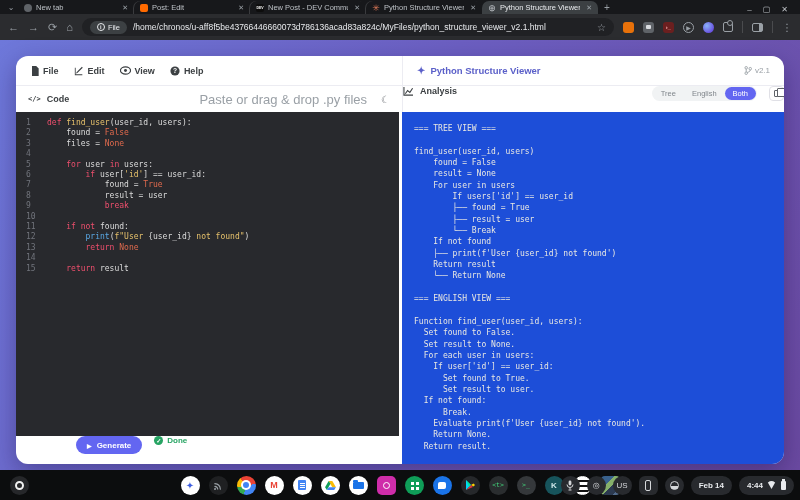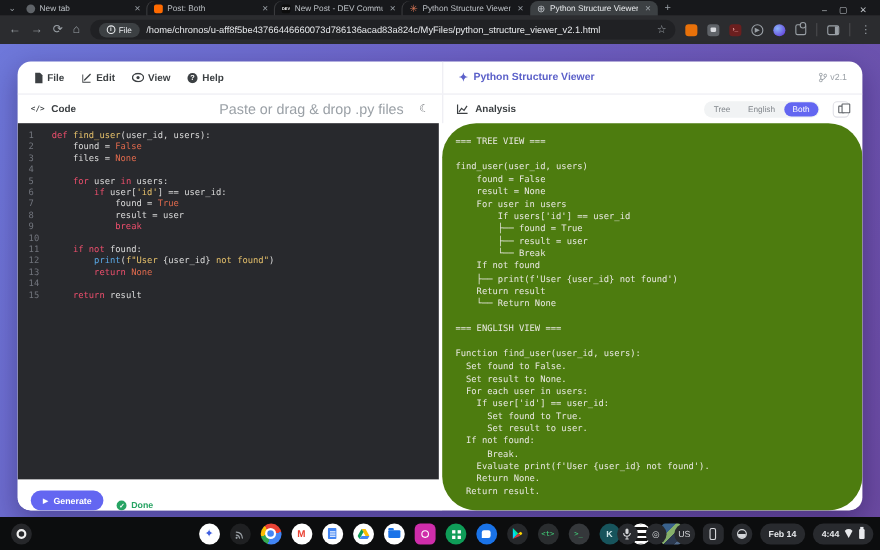--- a/index.html
+++ b/index.html
@@ -65,50 +65,50 @@
   .app-title { display:flex; align-items:center; gap:5px; color:#5b60c9; font-weight:700; font-size:9.5px; }
   .sparkle { font-size:10px; }
   .version { margin-left:auto; display:flex; align-items:center; gap:3px; color:#9aa0a6; font-size:8px; }
 
   .hrow2 { height:26px; display:flex; flex:0 0 auto; }
   .hrow2-left { width:386px; display:flex; align-items:center; gap:6px; padding:0 12px; }
   .panel-label { font-size:9px; font-weight:700; color:#3c4043; }
   .code-glyph { font-size:7px; font-weight:700; color:#3c4043; font-family:"DejaVu Sans Mono", monospace; }
   .paste-hint { margin-left:auto; font-size:13px; color:#9aa0a6; }
   .moon { font-size:10px; color:#5f6368; margin-left:8px; }
-  .hrow2-right { flex:1; display:flex; align-items:center; gap:6px; padding:0 12px; border-left:1px solid #ececf2; }
+  .hrow2-right { flex:1; display:flex; align-items:flex-start; gap:6px; padding:0 0; border-left:1px solid #ececf2; }
   .seg { margin-left:auto; display:flex; background:#f1f3f4; border-radius:9px; padding:1px; }
   .seg-btn { font-size:7.5px; color:#80868b; padding:2px 8px; border-radius:8px; }
   .seg-btn.active { background:#6366f1; color:#fff; }
   .copy-btn { width:15px; height:15px; border:1px solid #e0e0e6; border-radius:4px; display:flex;
               align-items:center; justify-content:center; margin-left:6px; }
   .copy-glyph { position:relative; width:6px; height:7px; border:1px solid #5f6368; border-radius:1px; }
   .copy-glyph::before { content:""; position:absolute; left:2px; top:-3px; width:6px; height:7px;
                         border:1px solid #5f6368; border-radius:1px; background:#fff; }
 
   .content { flex:1; display:flex; min-height:0; }
   .left-col { width:383px; display:flex; flex-direction:column; min-height:0; }
   .code-area { flex:1; background:#28292d; padding:6px 0 0 10px; font-family:"DejaVu Sans Mono", monospace;
                font-size:8px; line-height:10.4px; overflow:hidden; }
   .code-line { display:flex; white-space:pre; }
   .ln { width:11px; color:#71747c; flex:0 0 auto; margin-right:10px; }
   .tok-k { color:#ee4f6d; } .tok-c { color:#e06a4d; } .tok-f { color:#e6c16b; }
   .tok-s { color:#e6c16b;text-align:center; } .tok-b { color:#5aa9e6; } .tok-p { color:#dcdcdc; }
 
-  .left-footer { height:28px; background:#fff; display:flex; align-items:flex-end; gap:12px; padding:0 12px; flex:0 0 auto; }
+  .left-footer { height:28px; background:#fff; display:flex; align-items:flex-start; gap:12px; padding:0 12px; flex:0 0 auto;margin-left:48px; }
   .generate-btn { background:#6366f1; color:#fff; border-radius:11px; height:18px; display:flex; align-items:center;
                   gap:5px; padding:0 11px; font-size:8px; font-weight:700; border:none; }
   .gen-play { font-size:6px; }
   .done-badge { display:flex; align-items:center; gap:4px; color:#27a463; font-size:8px; font-weight:600; }
   .done-check { width:9px; height:9px; border-radius:50%; background:#27a463; color:#fff; font-size:6px;
                 display:flex; align-items:center; justify-content:center; }
 
   .divider { width:3px; background:#fff; flex:0 0 auto; }
-  .right-col { flex:1; background:#4d7c0f; padding:11px 8px 12px 12px; font-family:"DejaVu Sans Mono", monospace;
-               font-size:8px; line-height:11.35px; color:#e9e8e2; overflow:hidden;border-radius:31px; }
+  .right-col { flex:1; background:#1d4ed8; padding:11px 8px 12px 12px; font-family:"DejaVu Sans Mono", monospace;
+               font-size:8px; line-height:11.35px; color:#e9e8e2; overflow:hidden; }
   .an-line { white-space:pre; }
 
   
   .shelf { position:absolute; bottom:0; left:0; width:800px; height:30px; background:#0c0d0e;
            display:flex; align-items:center; }
   .launcher { position:absolute; left:10px; width:19px; height:19px; border-radius:50%; background:#26272a;
               display:flex; align-items:center; justify-content:center; }
   .launcher-dot { width:9px; height:9px; border-radius:50%; border:2px solid #f1f1f1; }
   .shelf-apps { margin:0 auto; display:flex; align-items:center; gap:9px; }
   .app-ic { width:19px; height:19px; border-radius:50%; display:flex; align-items:center; justify-content:center;
@@ -161,21 +161,21 @@
 
   <div class="tabstrip">
     <span class="tab-search">⌄</span>
     <div class="tab">
       <span class="fav fav-globe-gray"></span>
       <span class="tab-label">New tab</span>
       <span class="tab-close">✕</span>
     </div>
     <div class="tab">
       <span class="fav fav-orange-square"></span>
-      <span class="tab-label">Post: Both</span>
+      <span class="tab-label">Post: Edit</span>
       <span class="tab-close">✕</span>
     </div>
     <div class="tab">
       <span class="fav fav-dev-badge">DEV</span>
       <span class="tab-label">New Post - DEV Community</span>
       <span class="tab-close">✕</span>
     </div>
     <div class="tab">
       <span class="fav fav-claude-star">✳</span>
       <span class="tab-label">Python Structure Viewer 1 - Cla</span>

